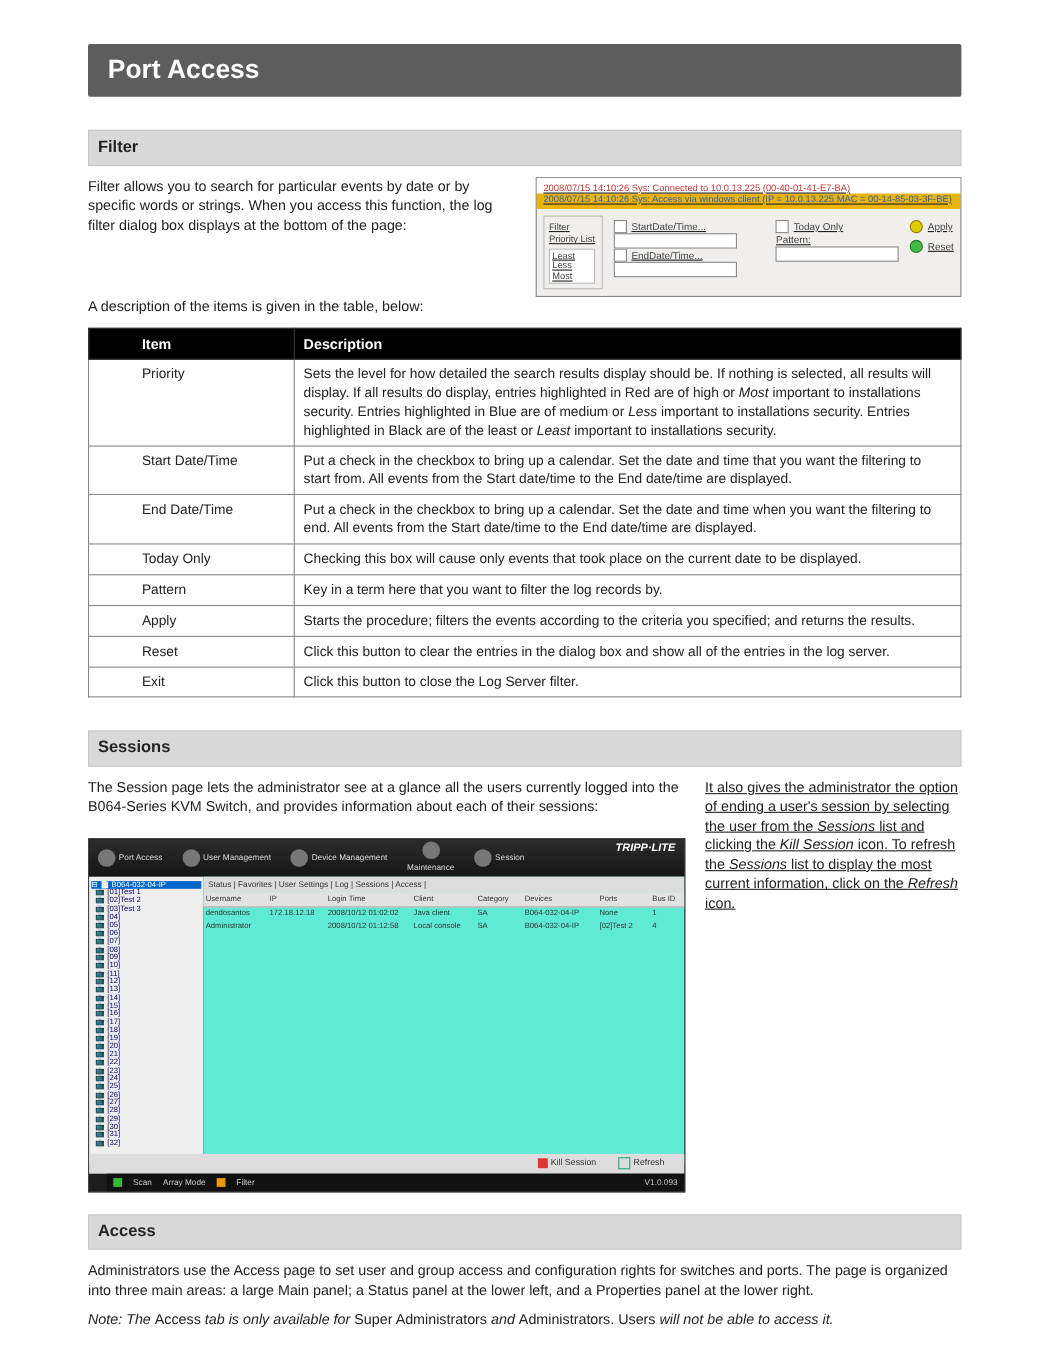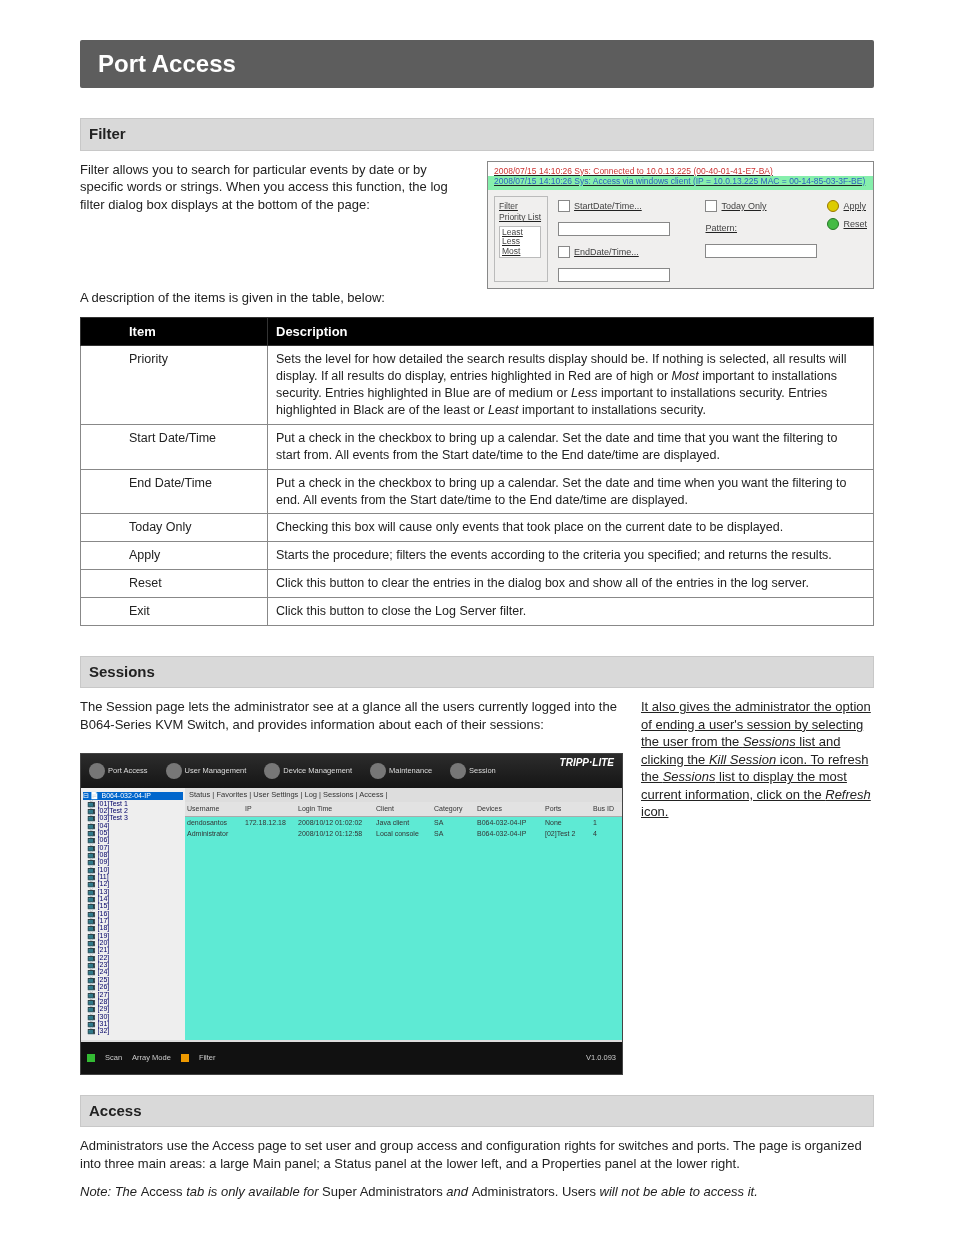--- a/index.html
+++ b/index.html
@@ -38,26 +38,26 @@
   p { margin:0 0 10px 0; font-size:13px; }
   em { font-style:italic; }
   
   .filter-mock {
     border:1px solid #888;
     font-size:9px;
     color:#444;
     background:#f0efee;
   }
   .filter-mock .logtext { padding:4px 6px 0 6px; color:#cc3333; font-size:8.5px; line-height:1.2; background:#fff;}
-  .filter-mock .logtext2 { padding:0 6px 4px 6px; color:#2d60c0; font-size:8.5px; line-height:1.2; background:#86efac;}
+  .filter-mock .logtext2 { padding:0 6px 4px 6px; color:#2d60c0; font-size:8.5px; line-height:1.2; background:#eab308;}
   .fm-body { display:flex; padding:6px; gap:10px; }
   .fm-priority { border:1px solid #bbb; padding:4px 6px 4px 4px; }
   .fm-priority .fm-pri-title{font-size:8.5px; margin-bottom:2px;}
   .fm-priority .fm-pri-list{border:1px solid #bbb; background:#fff; font-size:8.5px; padding:1px 8px 1px 2px; line-height:1.1;}
-  .fm-center {flex:1; display:flex; flex-direction:column; gap:10px; padding-top:4px;}
+  .fm-center {flex:1; display:flex; flex-direction:column; padding-top:4px;}
   .fm-row{display:flex; align-items:center; gap:4px;}
   .fm-checkbox{width:10px;height:10px;border:1px solid #888;background:#fff;display:inline-block;}
   .fm-input{border:1px solid #888;background:#fff;height:12px;width:110px;}
   .fm-right{display:flex;flex-direction:column;gap:6px;padding-top:4px;}
   .fm-btn{display:flex;align-items:center;gap:4px;font-size:9px;}
   .fm-circle{width:10px;height:10px;border-radius:50%;}
   .fm-bottom{display:flex;justify-content:space-around;padding:4px 6px;border-top:1px solid #ccc;}
   
   table.desc {
     width:100%;
@@ -103,21 +103,21 @@
   .sess-tree div{white-space:nowrap;}
   .sess-main{flex:1;background:#5eead4;color:#222;}
   .sess-tabs{background:#ddd;padding:2px 4px;font-size:7.5px;color:#333;}
   .sess-table-head{background:#e2e2e2;display:flex;font-size:7px;padding:2px 2px;gap:8px;color:#333;border-bottom:1px solid #aaa;}
   .sess-table-head span{display:inline-block;}
   .sess-row{display:flex;font-size:7px;padding:1px 2px;gap:8px;color:#333;}
   .sess-foot{position:absolute;bottom:16px;left:0;right:0;height:18px;background:#ddd;display:flex;justify-content:flex-end;align-items:center;gap:20px;padding:0 18px;font-size:8px;color:#333;}
   .sess-foot .kill{display:flex;align-items:center;gap:3px;}
   .sess-foot .kill .ki{width:9px;height:9px;background:#d33;}
   .sess-foot .ref .ri{width:9px;height:9px;border:1px solid #2a7; display:inline-block;}
-  .sess-status{position:absolute;bottom:0;left:0;right:0;height:32px;background:#111;display:flex;justify-content:space-between;align-items:center;padding:0 6px;color:#ccc;font-size:7.5px;}
+  .sess-status{position:absolute;bottom:0;left:16px;right:0;height:16px;background:#111;display:flex;justify-content:space-between;align-items:center;padding:0 6px;color:#ccc;font-size:7.5px;}
   .sess-status .left{display:flex;gap:10px;align-items:center;}
   .sess-status .grn{width:8px;height:8px;background:#3b3;display:inline-block;}
   .sess-status .org{width:8px;height:8px;background:#e90;display:inline-block;}
   .spacer{height:20px;}
 </style>
 </head>
 <body>
 
 <div class="banner">Port Access</div>
 
@@ -200,20 +200,24 @@
       </tr>
     <tr>
         <td>End Date/Time</td>
         <td>Put a check in the checkbox to bring up a calendar. Set the date and time when you want the filtering to end. All events from the Start date/time to the End date/time are displayed.</td>
       </tr>
     <tr>
         <td>Today Only</td>
         <td>Checking this box will cause only events that took place on the current date to be displayed.</td>
       </tr>
     <tr>
+        <td>Pattern</td>
+        <td>Key in a term here that you want to filter the log records by.</td>
+      </tr>
+    <tr>
         <td>Apply</td>
         <td>Starts the procedure; filters the events according to the criteria you specified; and returns the results.</td>
       </tr>
     <tr>
         <td>Reset</td>
         <td>Click this button to clear the entries in the dialog box and show all of the entries in the log server.</td>
       </tr>
     <tr>
         <td>Exit</td>
         <td>Click this button to close the Log Server filter.</td>
@@ -235,21 +239,21 @@
             <span>Port Access</span>
           </div>
         <div style="display:flex;align-items:center;gap:3px;">
             <span class="sess-icon"></span>
             <span>User Management</span>
           </div>
         <div style="display:flex;align-items:center;gap:3px;">
             <span class="sess-icon"></span>
             <span>Device Management</span>
           </div>
-        <div style="display:flex;align-items:center;gap:3px;">
+        <div style="display:flex;align-items:center;gap:3px;flex-direction:column;">
             <span class="sess-icon"></span>
             <span>Maintenance</span>
           </div>
         <div style="display:flex;align-items:center;gap:3px;">
             <span class="sess-icon"></span>
             <span>Session</span>
           </div>
       </div>
       <div class="sess-body">
         <div class="sess-tree" id="sess-tree">

